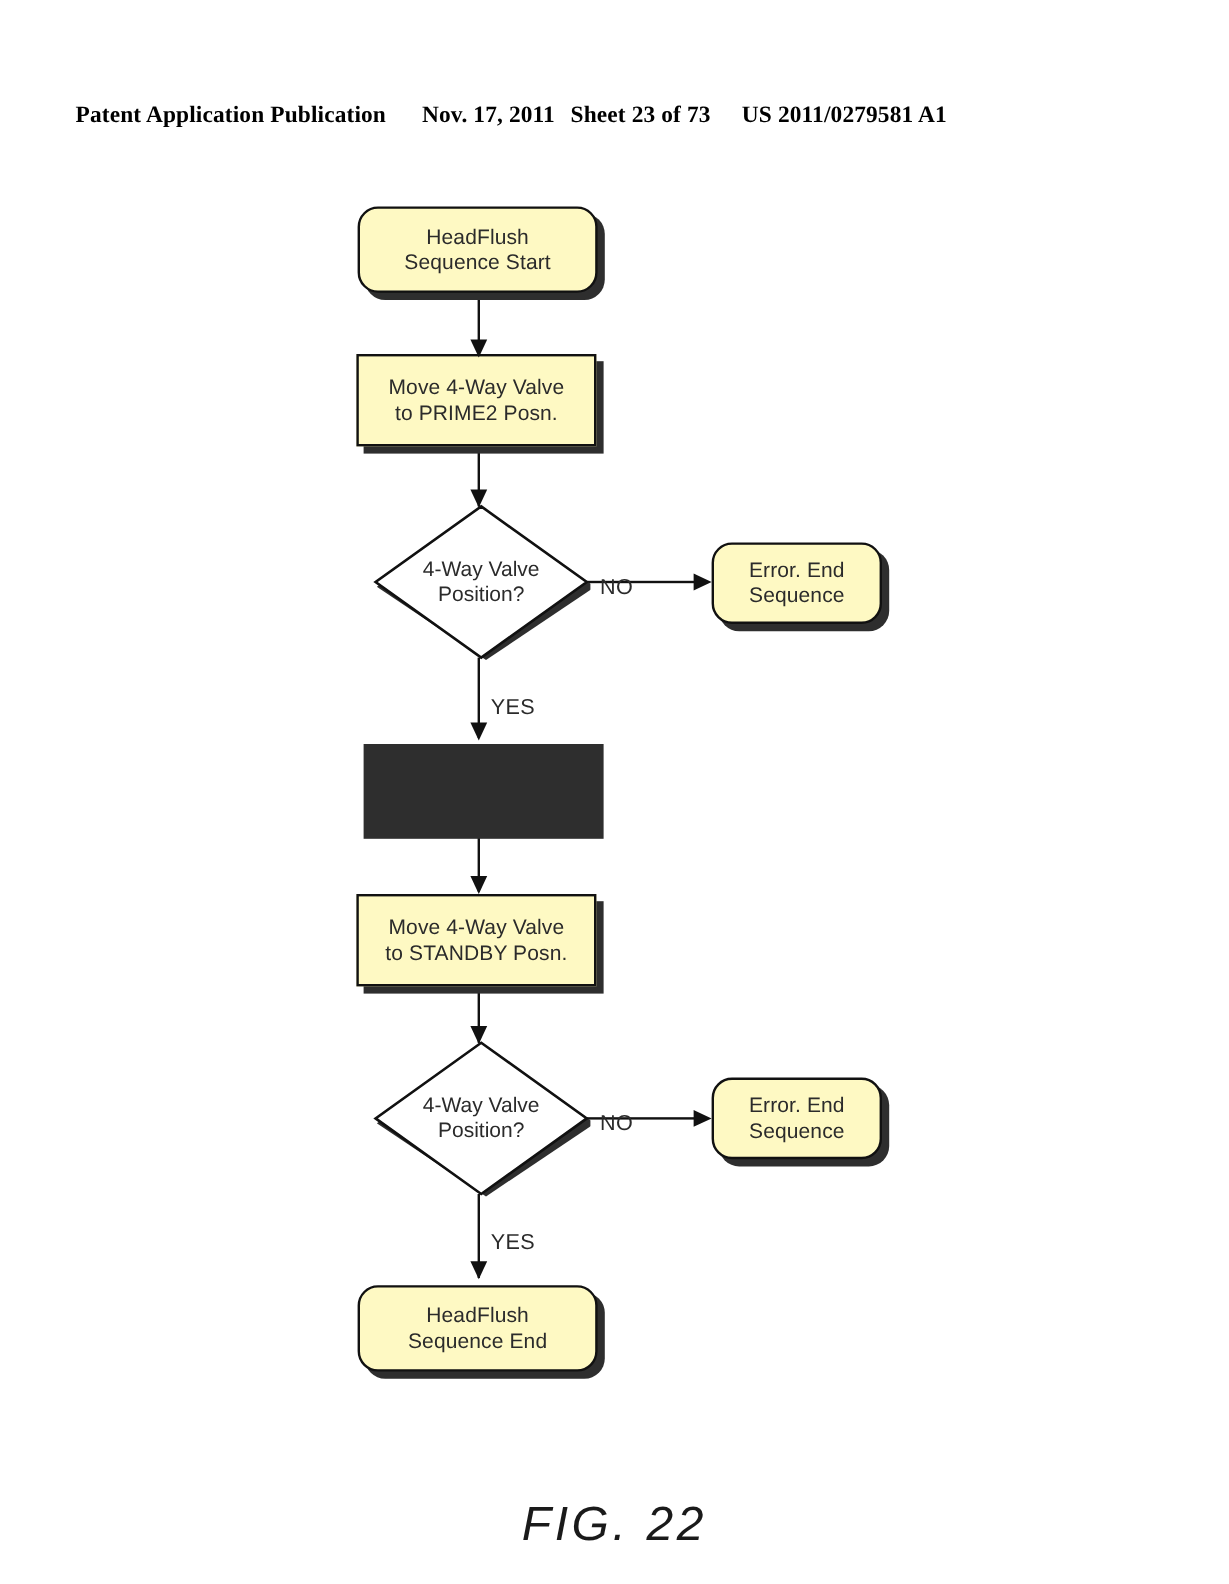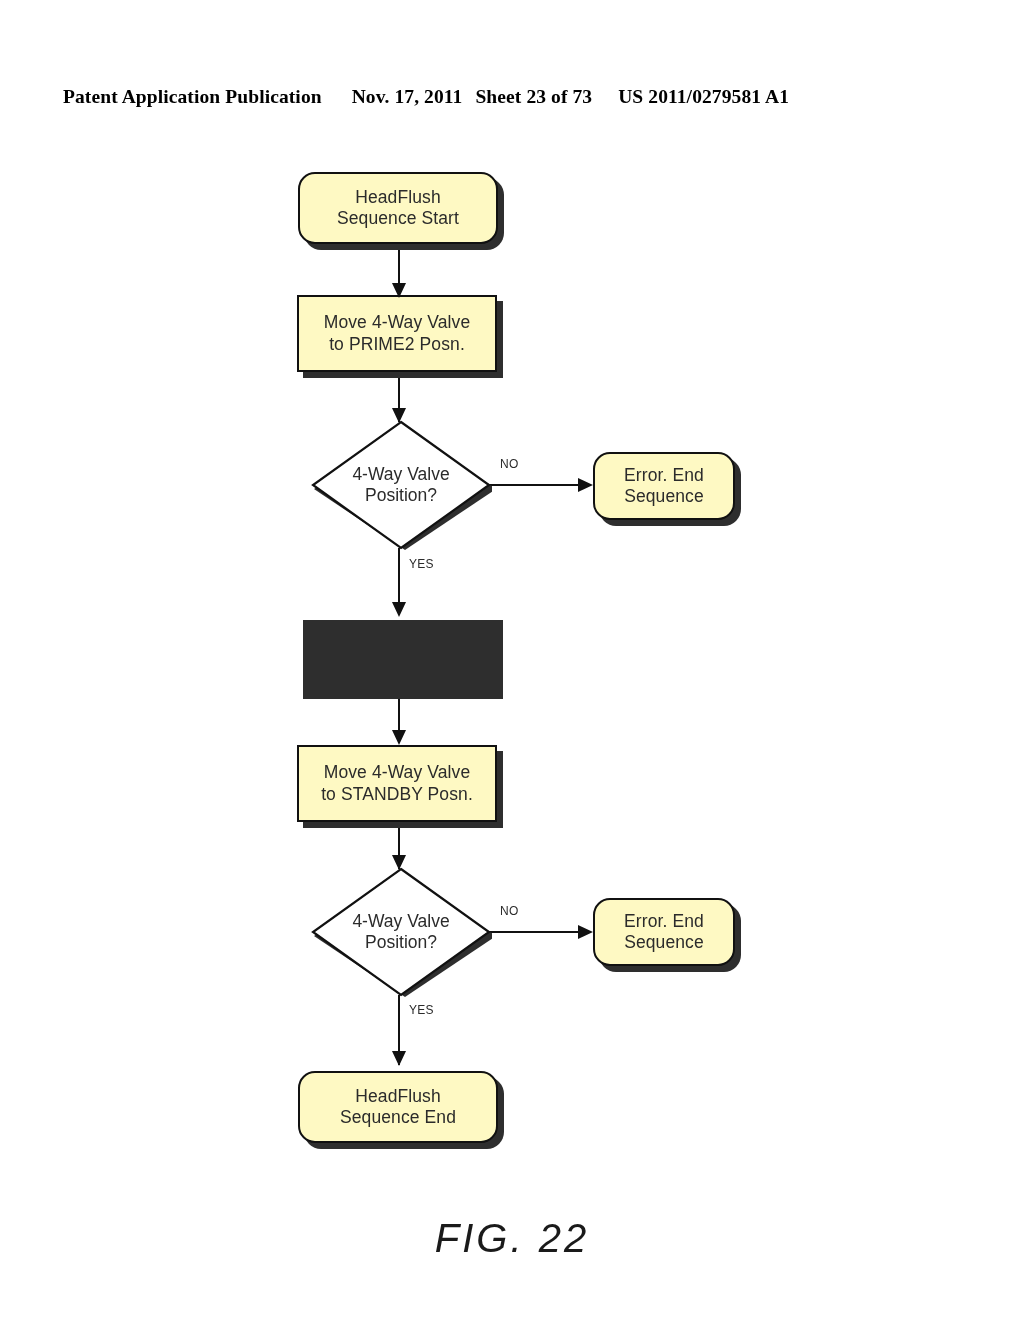--- a/index.html
+++ b/index.html
@@ -129,32 +129,33 @@
     width: 0; height: 0;
     border-top: 7px solid transparent;
     border-bottom: 7px solid transparent;
     border-left: 15px solid #111;
     z-index: 4;
   }
 
   
   .edge-label {
     position: absolute;
-    font-size: 12px;
+    font-size: 18px;
     color: #2b2b2b;
     letter-spacing: 0.3px;
     z-index: 5;
     white-space: nowrap;
+    margin-top: 22px;
   }
 
   
   #fig-caption {
     position: absolute;
     left: 0;
-    top: 1216px;
+    top: 1248px;
     width: 1024px;
     text-align: center;
     font-family: "Liberation Sans", sans-serif;
     font-style: italic;
     font-size: 40px;
     letter-spacing: 3px;
     color: #1a1a1a;
   }
 </style>
 </head>

